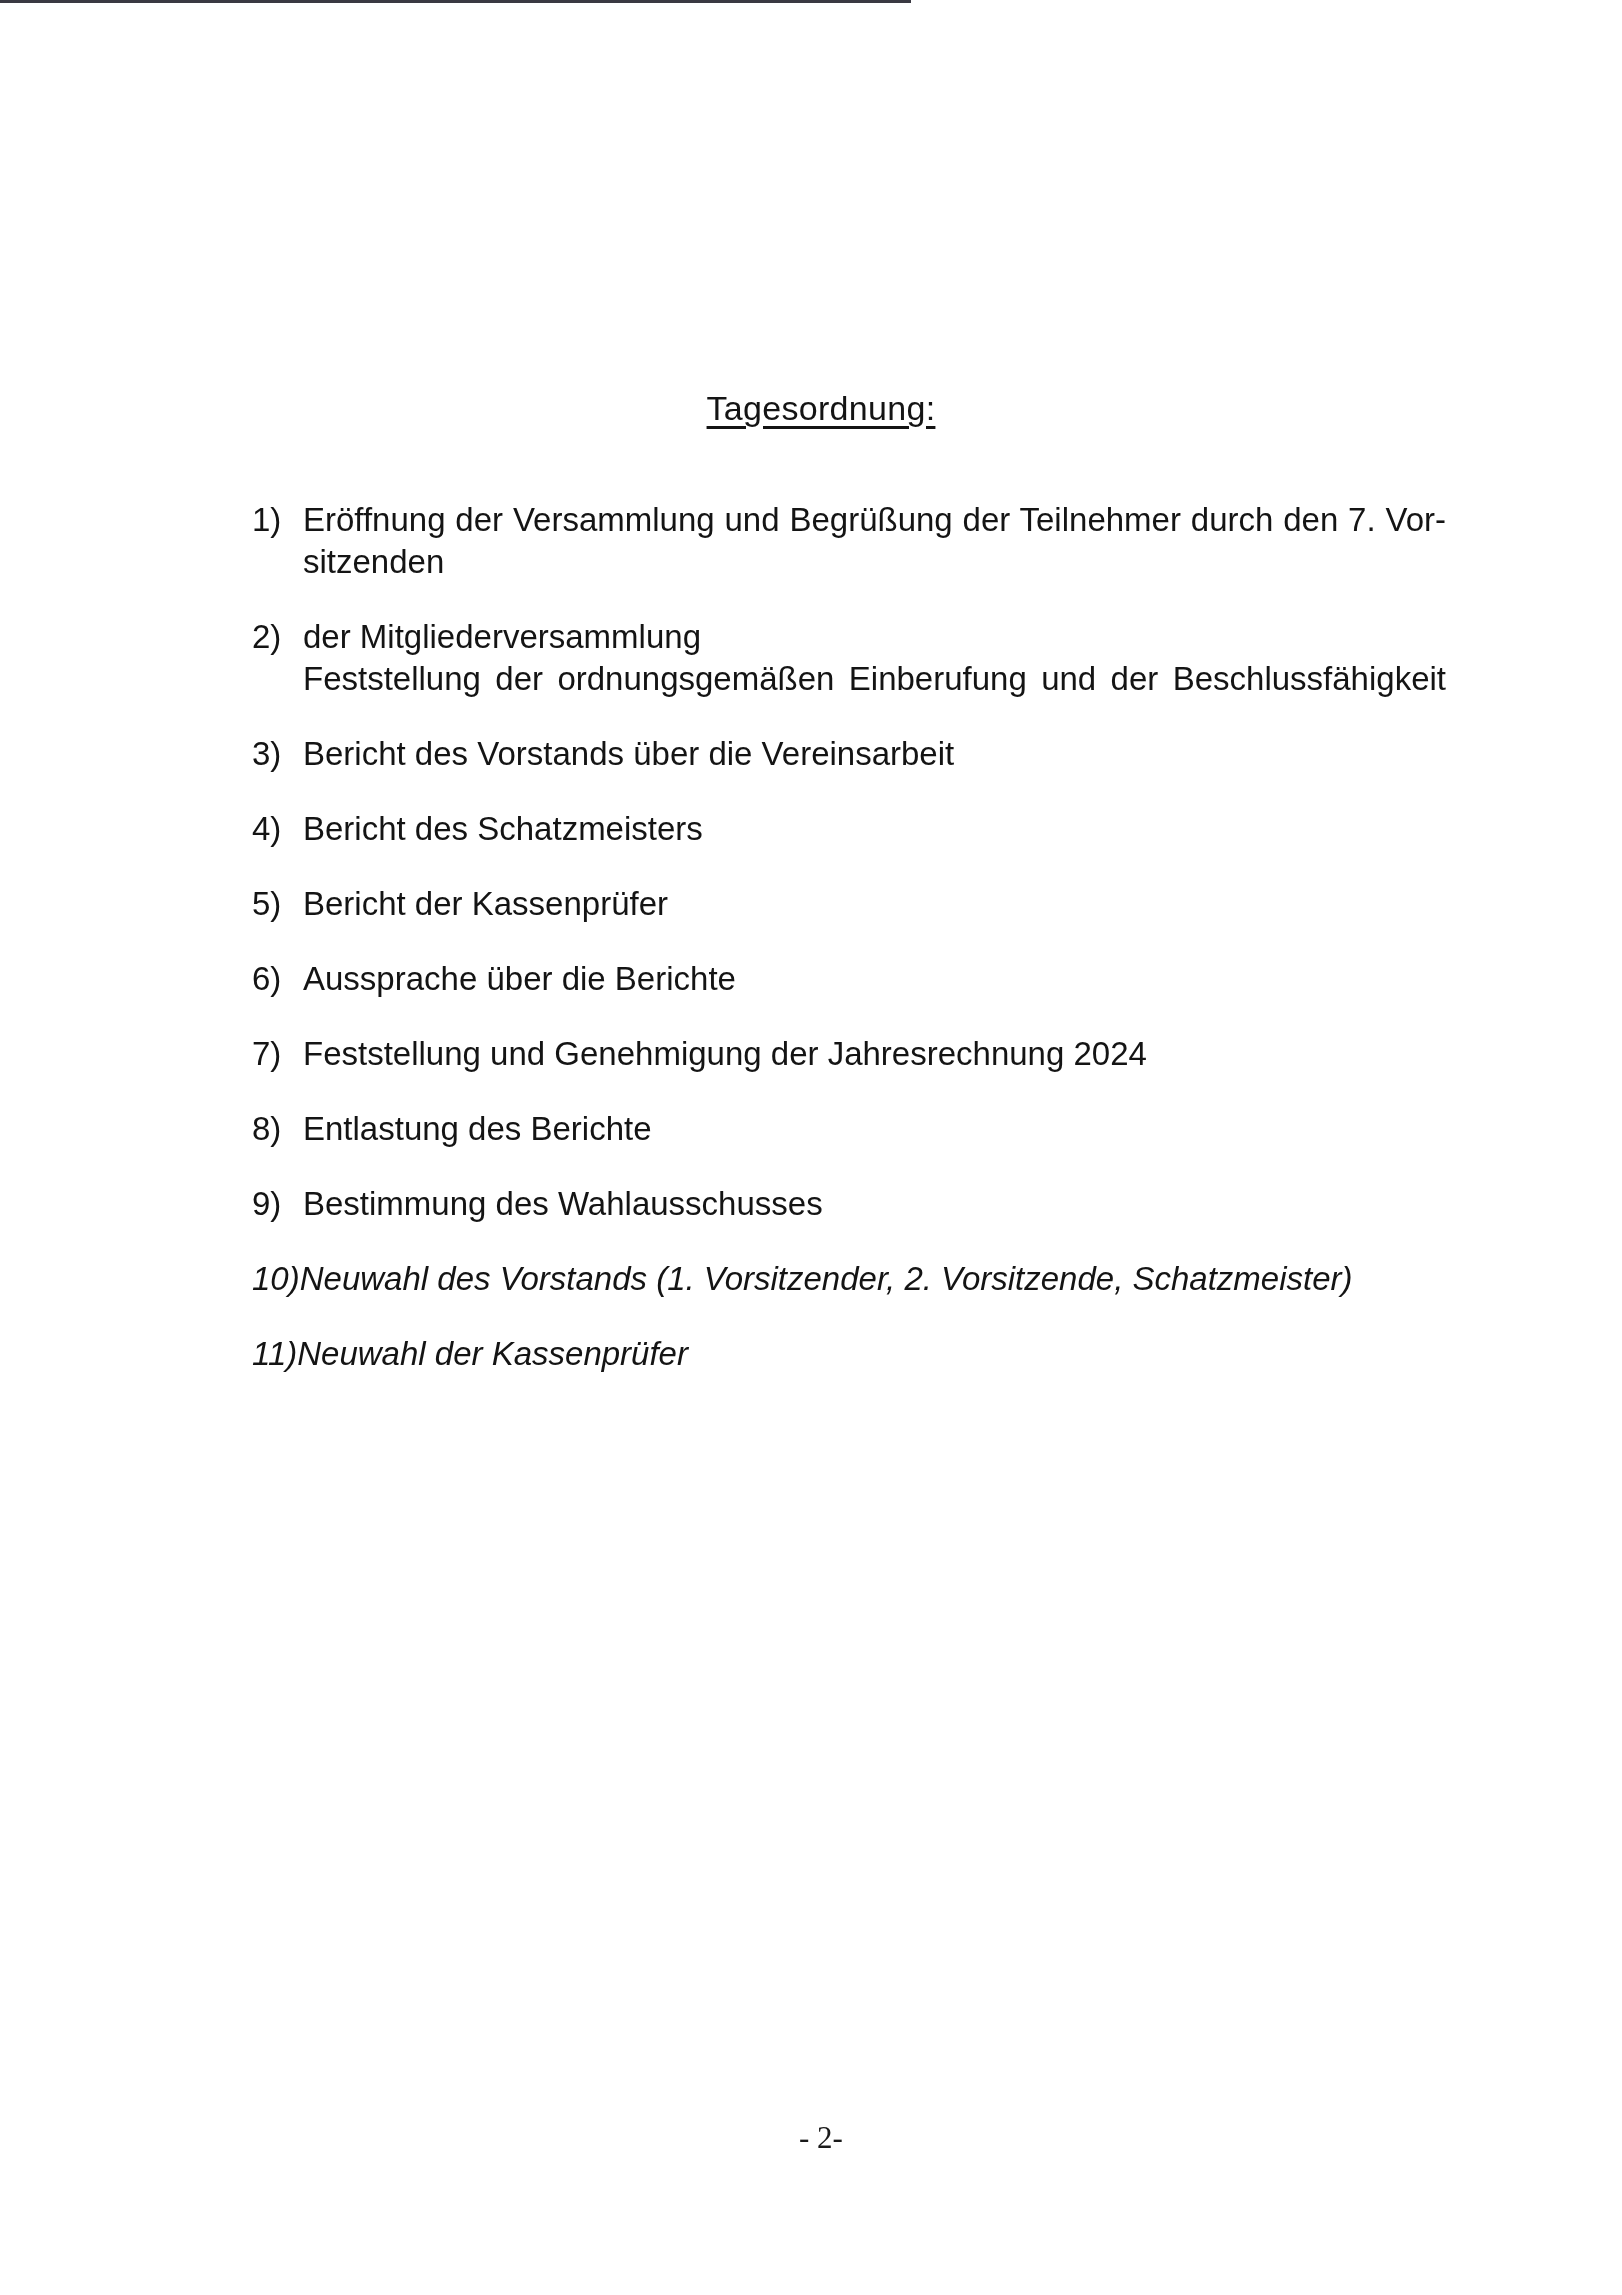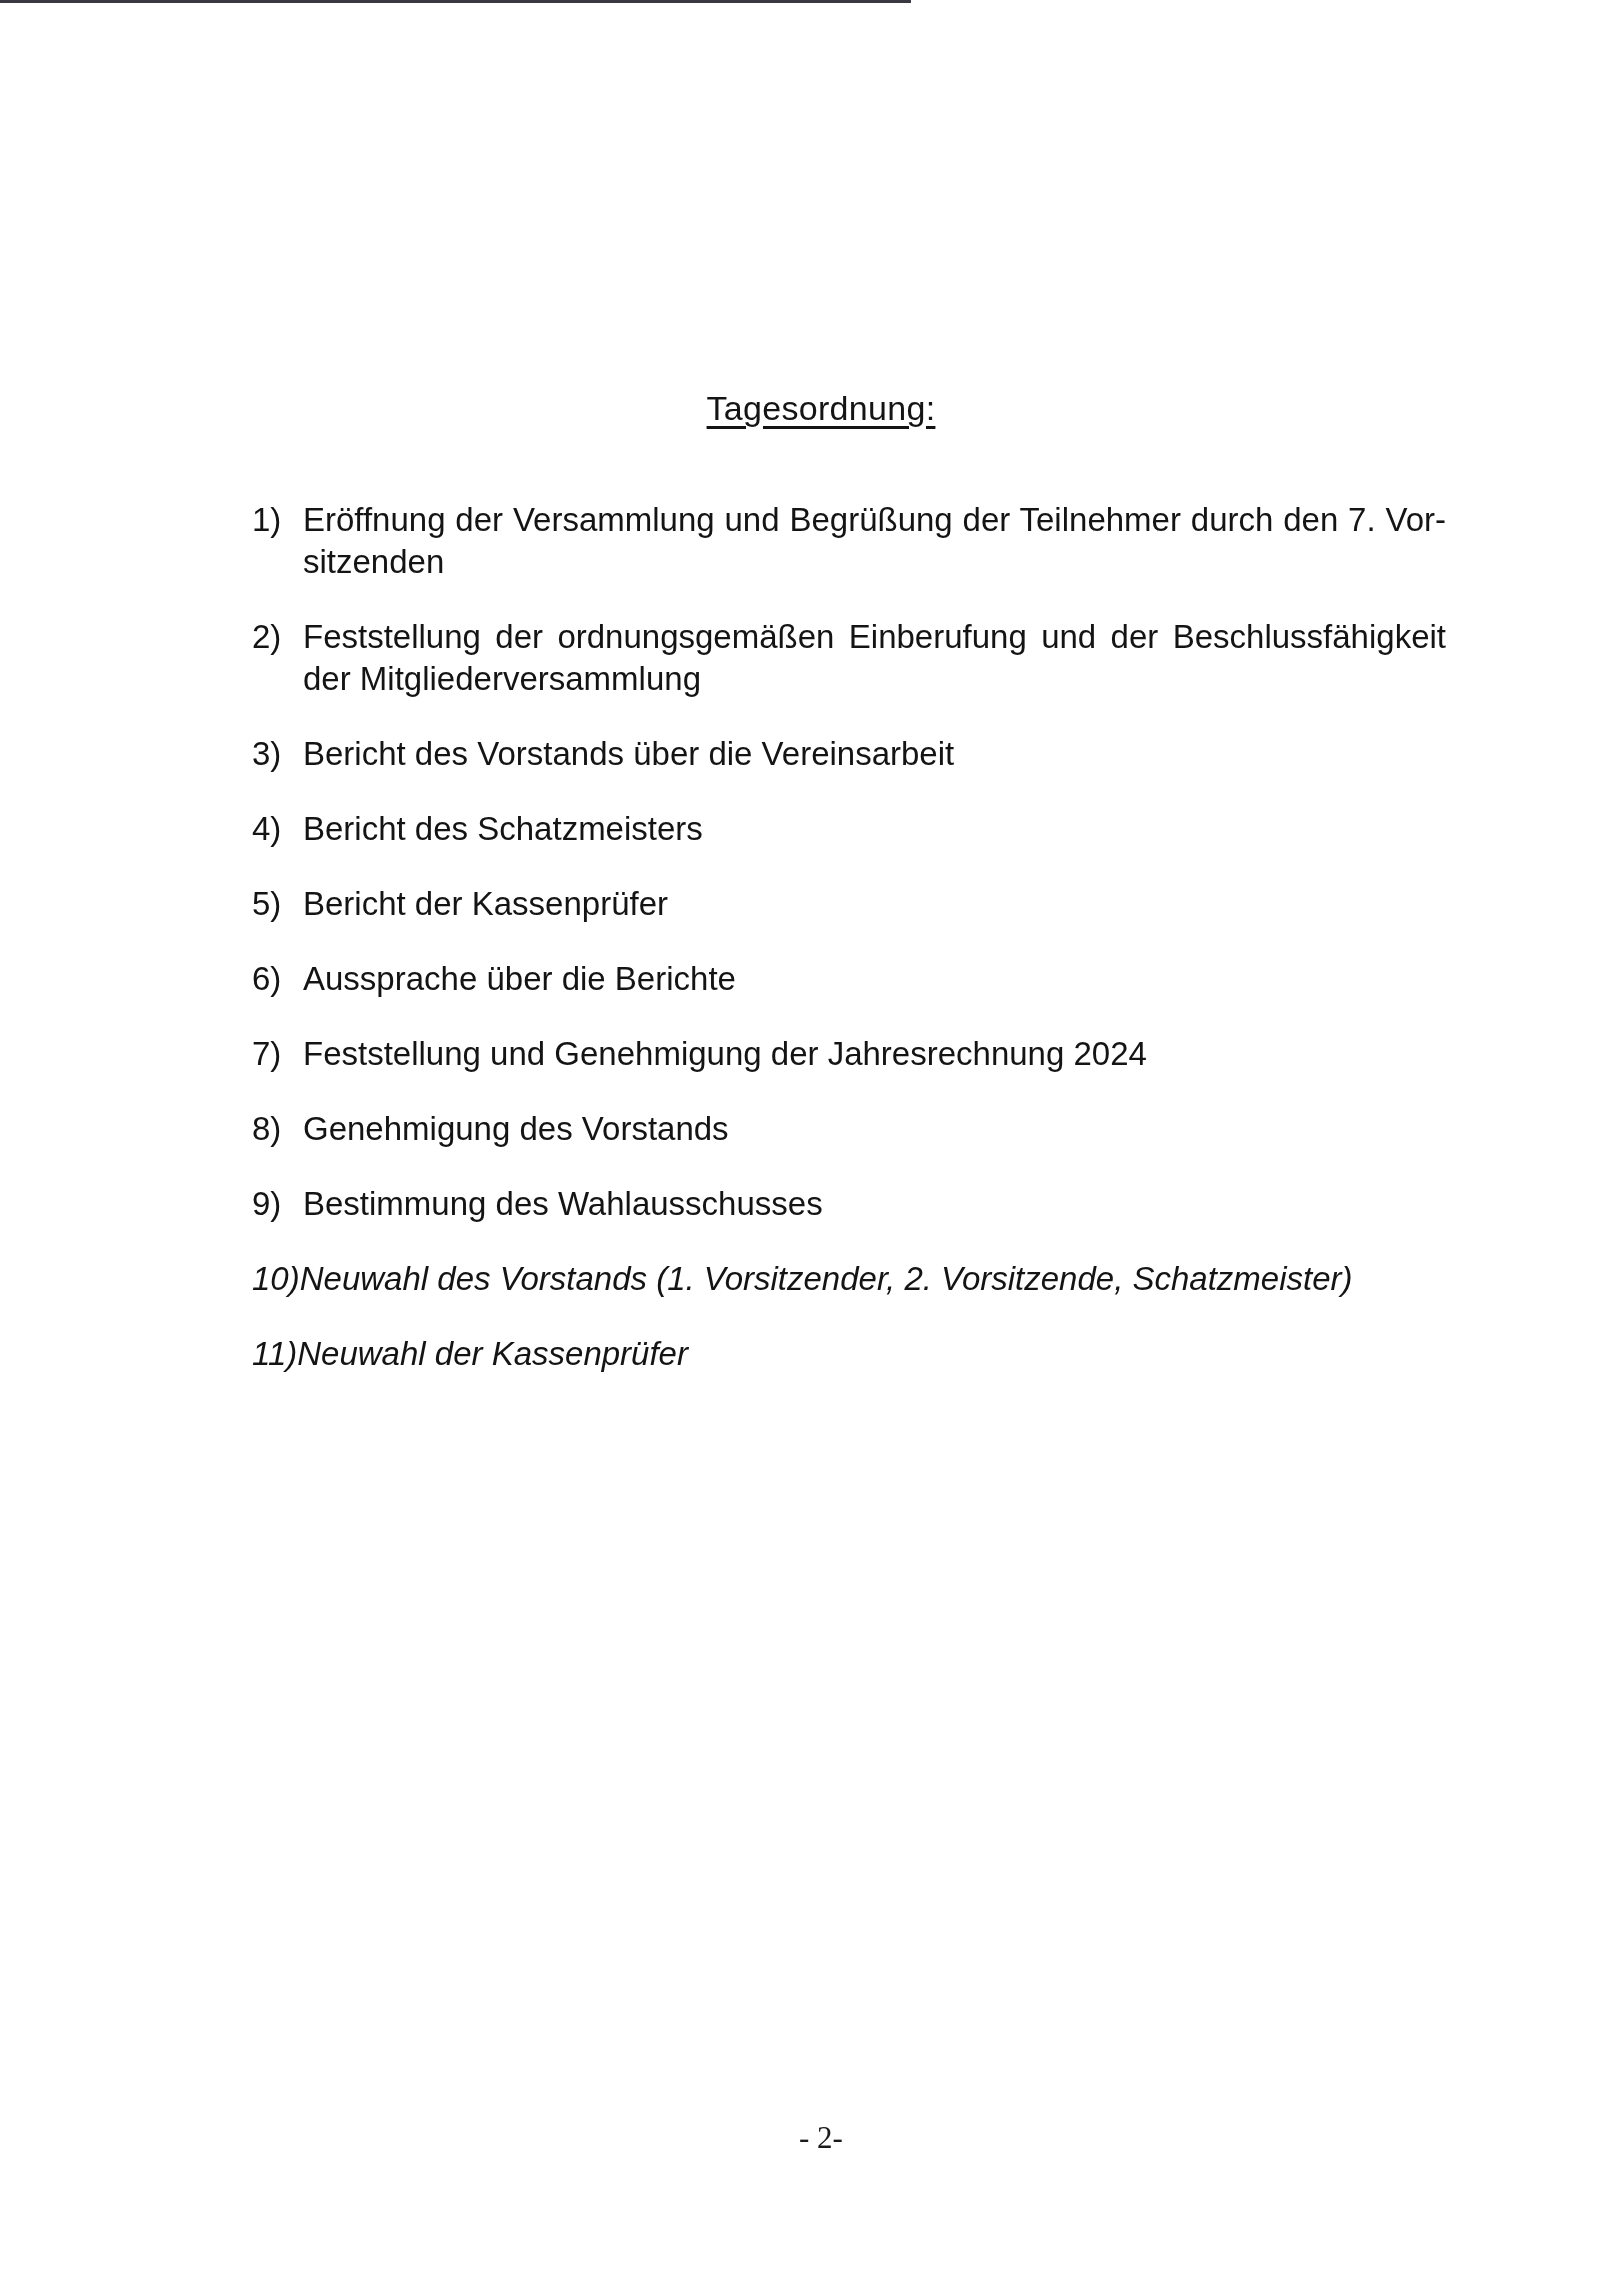--- a/index.html
+++ b/index.html
@@ -98,22 +98,22 @@
     <li class="item">
       <span class="num">1)</span>
       <div class="txt">
         <div class="line just">Eröffnung der Versammlung und Begrüßung der Teilnehmer durch den 7. Vor-</div>
         <div class="line">sitzenden</div>
       </div>
     </li>
     <li class="item">
       <span class="num">2)</span>
       <div class="txt">
+        <div class="line">der Mitgliederversammlung</div>
         <div class="line just">Feststellung der ordnungsgemäßen Einberufung und der Beschlussfähigkeit</div>
-        <div class="line">der Mitgliederversammlung</div>
       </div>
     </li>
     <li class="item">
       <span class="num">3)</span>
       <div class="txt">
         <div class="line">Bericht des Vorstands über die Vereinsarbeit</div>
       </div>
     </li>
     <li class="item">
       <span class="num">4)</span>
@@ -135,21 +135,21 @@
     </li>
     <li class="item">
       <span class="num">7)</span>
       <div class="txt">
         <div class="line">Feststellung und Genehmigung der Jahresrechnung 2024</div>
       </div>
     </li>
     <li class="item">
       <span class="num">8)</span>
       <div class="txt">
-        <div class="line">Genehmigung des Vorstands</div>
+        <div class="line">Entlastung des Berichte</div>
       </div>
     </li>
     <li class="item">
       <span class="num">9)</span>
       <div class="txt">
         <div class="line">Bestimmung des Wahlausschusses</div>
       </div>
     </li>
     <li class="item tight">
       <div class="line"><span class="num-inline">10)</span><span>Neuwahl des Vorstands (1. Vorsitzender, 2. Vorsitzende, Schatzmeister)</span></div>

